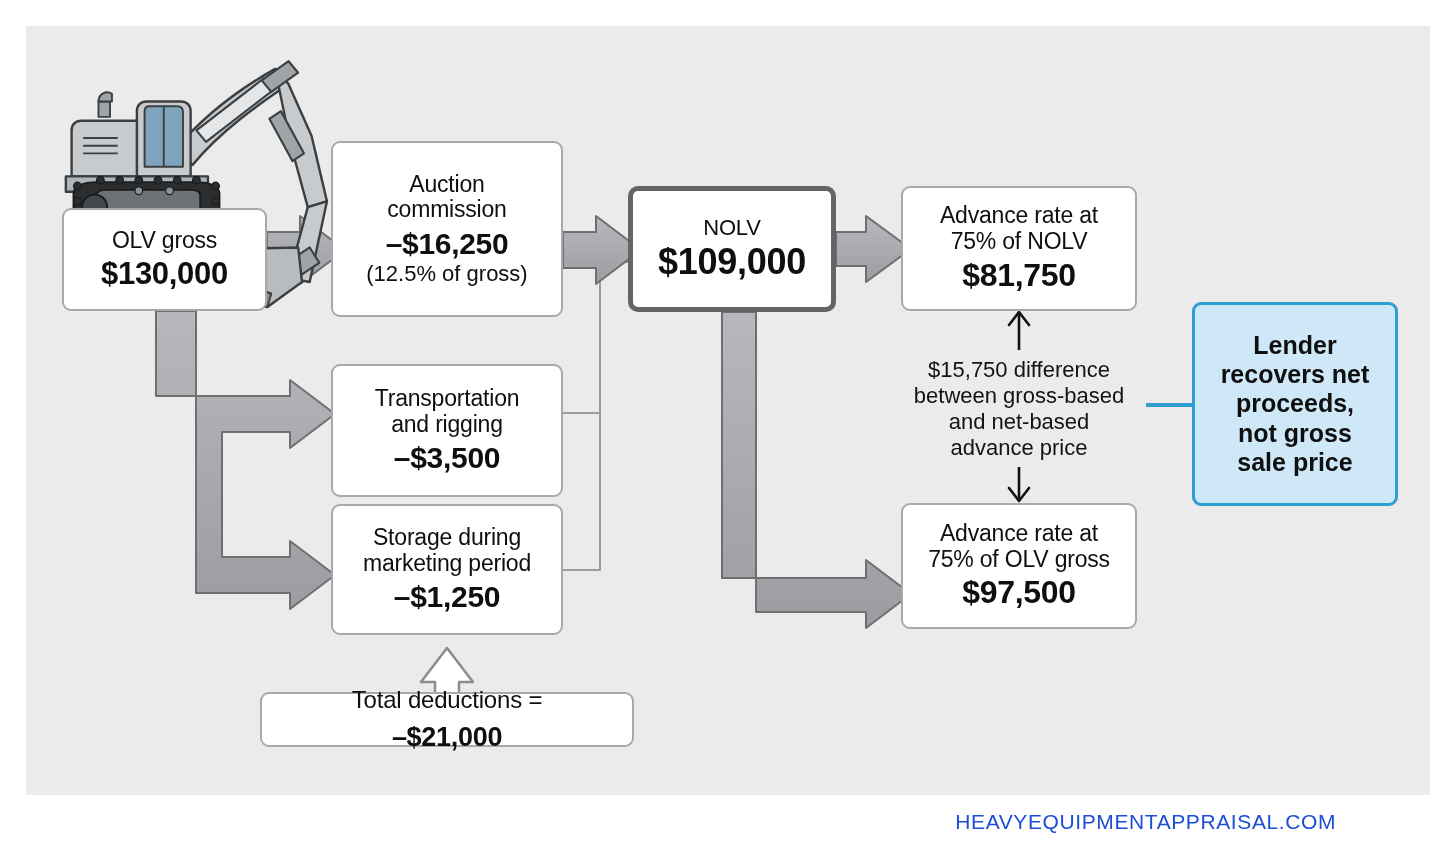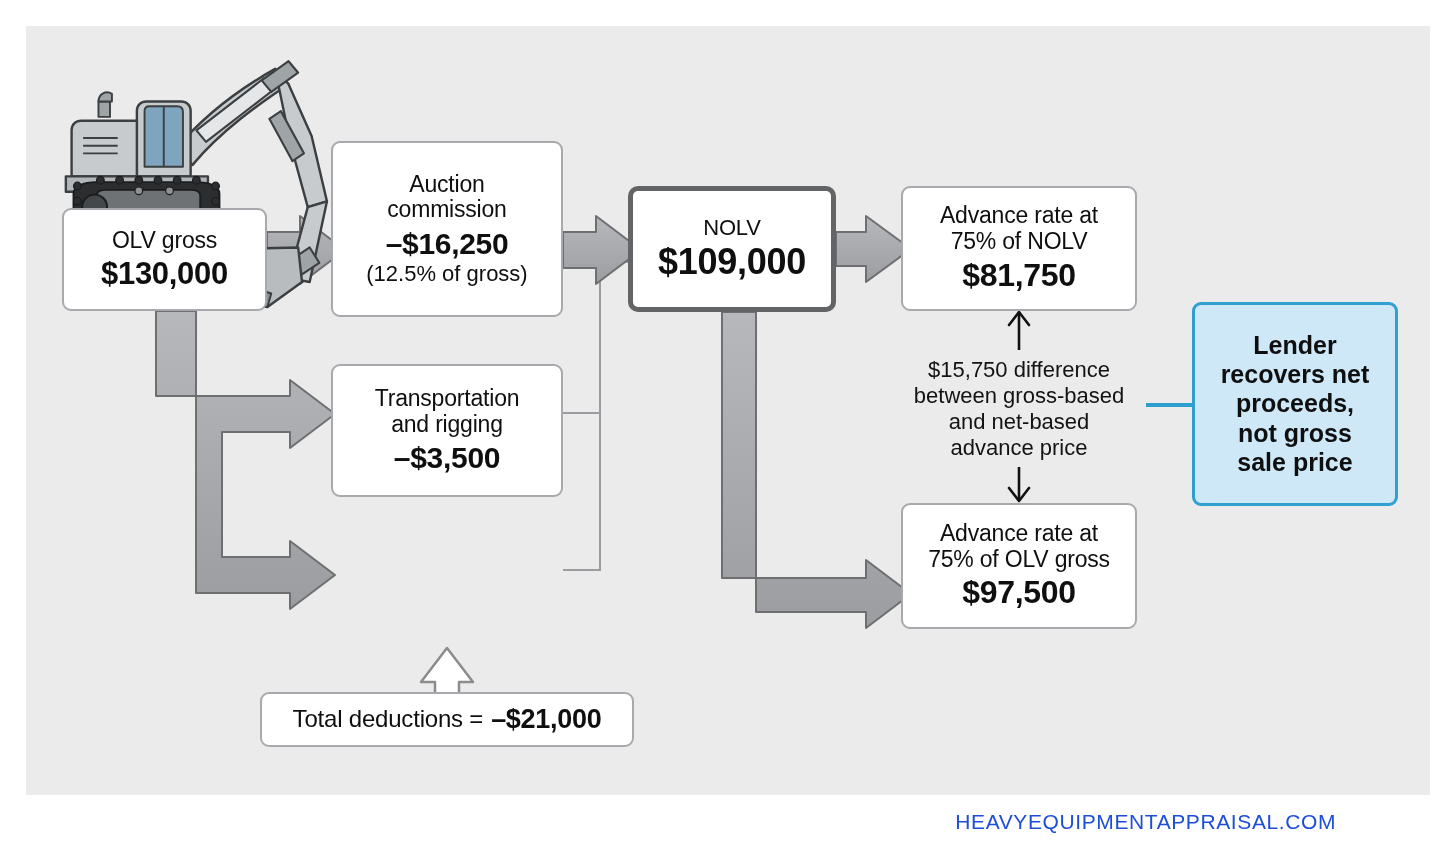--- a/index.html
+++ b/index.html
@@ -100,21 +100,21 @@
   }
   #advance-olv {
     left: 901px; top: 503px; width: 236px; height: 126px;
   }
   .adv .lbl { font-size: 23px; }
   .adv .val { font-size: 32px; margin-top: 3px; }
 
   
   #total-deductions {
     left: 260px; top: 692px; width: 374px; height: 55px;
-    flex-direction: row;
+    flex-direction: column;
     gap: 8px;
   }
   #total-deductions .lbl { font-size: 24px; }
   #total-deductions .val { font-size: 27px; }
 
   
   #lender-callout {
     position: absolute;
     left: 1192px; top: 302px; width: 206px; height: 204px;
     box-sizing: border-box;
@@ -316,20 +316,25 @@
     <div class="val">–$16,250</div>
     <div class="sub">(12.5% of gross)</div>
   </div>
 
   <div class="node ded" id="transportation-rigging">
     <div class="lbl">Transportation</div>
     <div class="lbl">and rigging</div>
     <div class="val">–$3,500</div>
   </div>
 
+  <div class="node ded" id="storage-marketing">
+    <div class="lbl">Storage during</div>
+    <div class="lbl">marketing period</div>
+    <div class="val">–$1,250</div>
+  </div>
 
   <div class="node" id="nolv">
     <div class="lbl">NOLV</div>
     <div class="val">$109,000</div>
   </div>
 
   <div class="node adv" id="advance-nolv">
     <div class="lbl">Advance rate at</div>
     <div class="lbl">75% of NOLV</div>
     <div class="val">$81,750</div>

